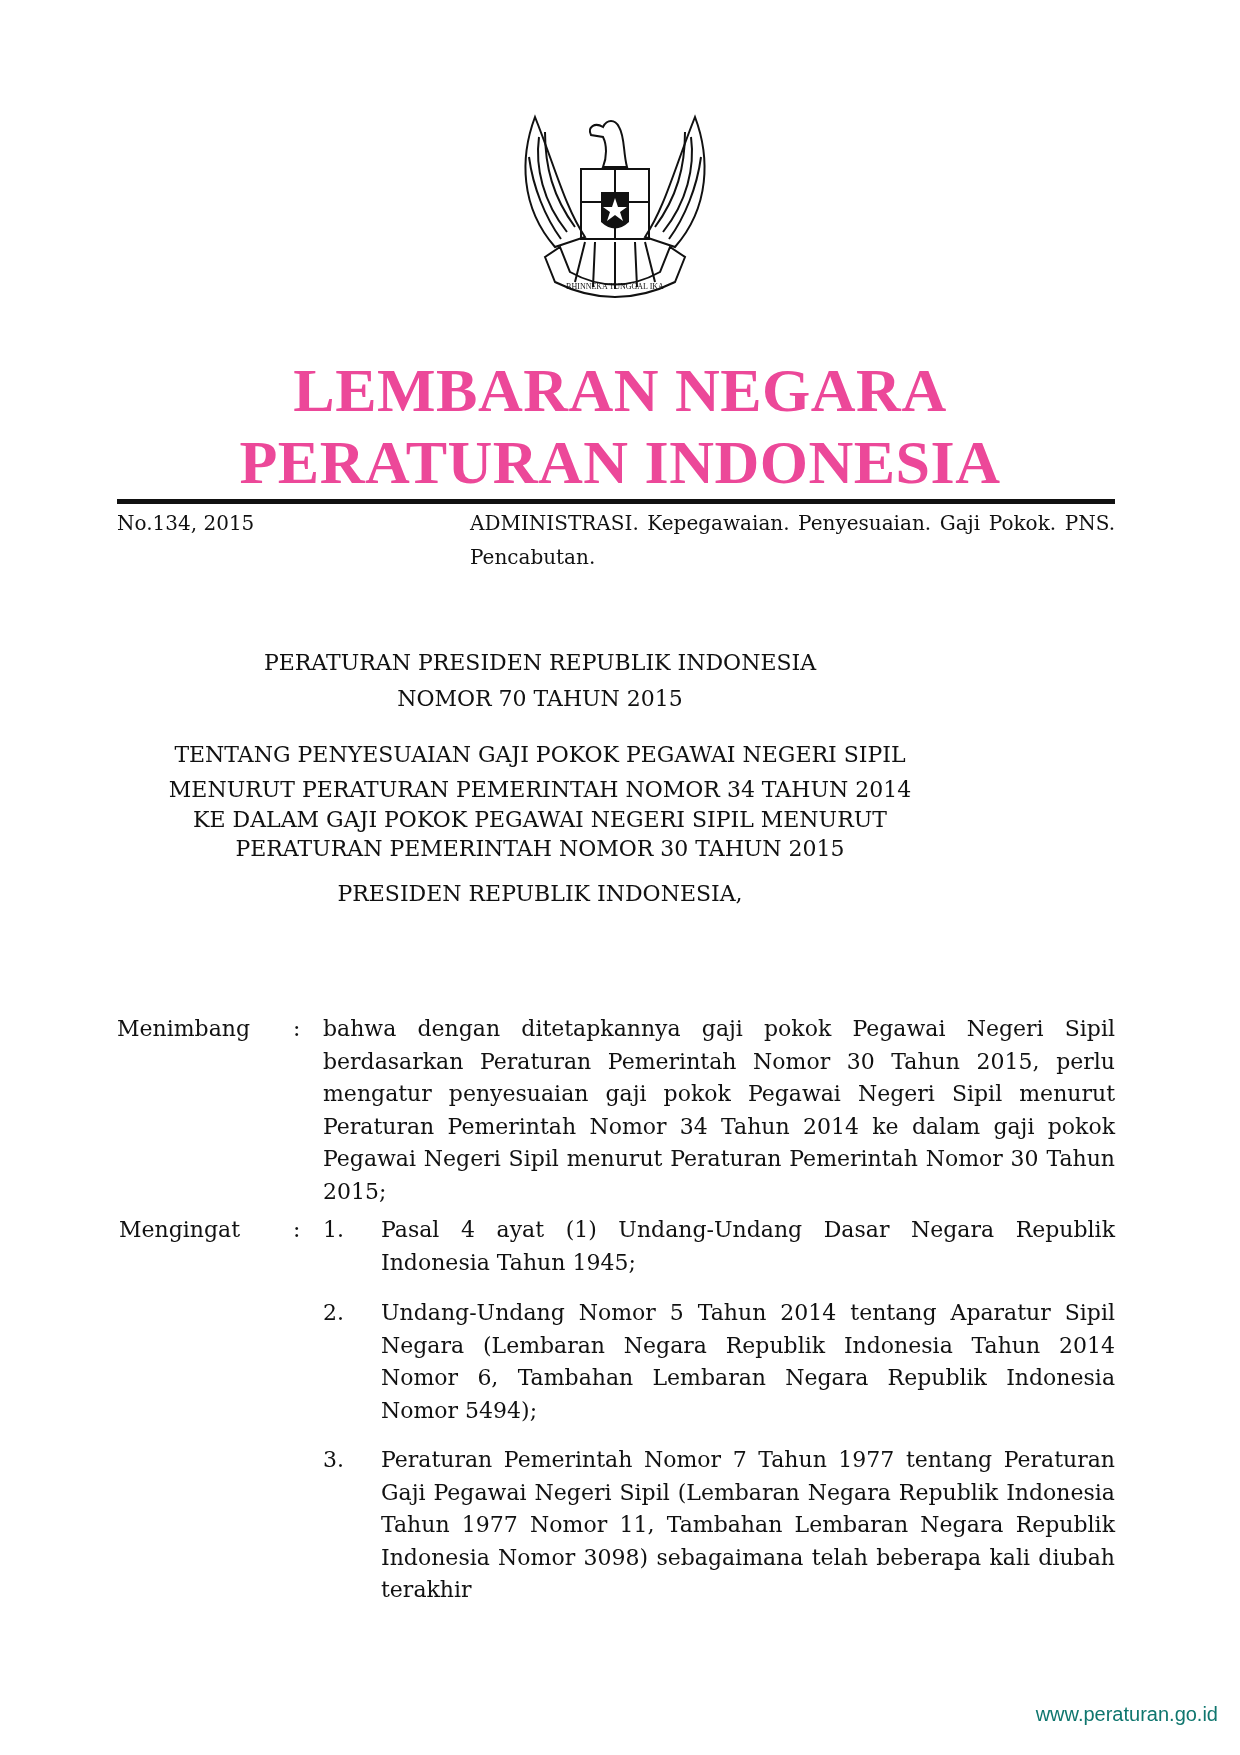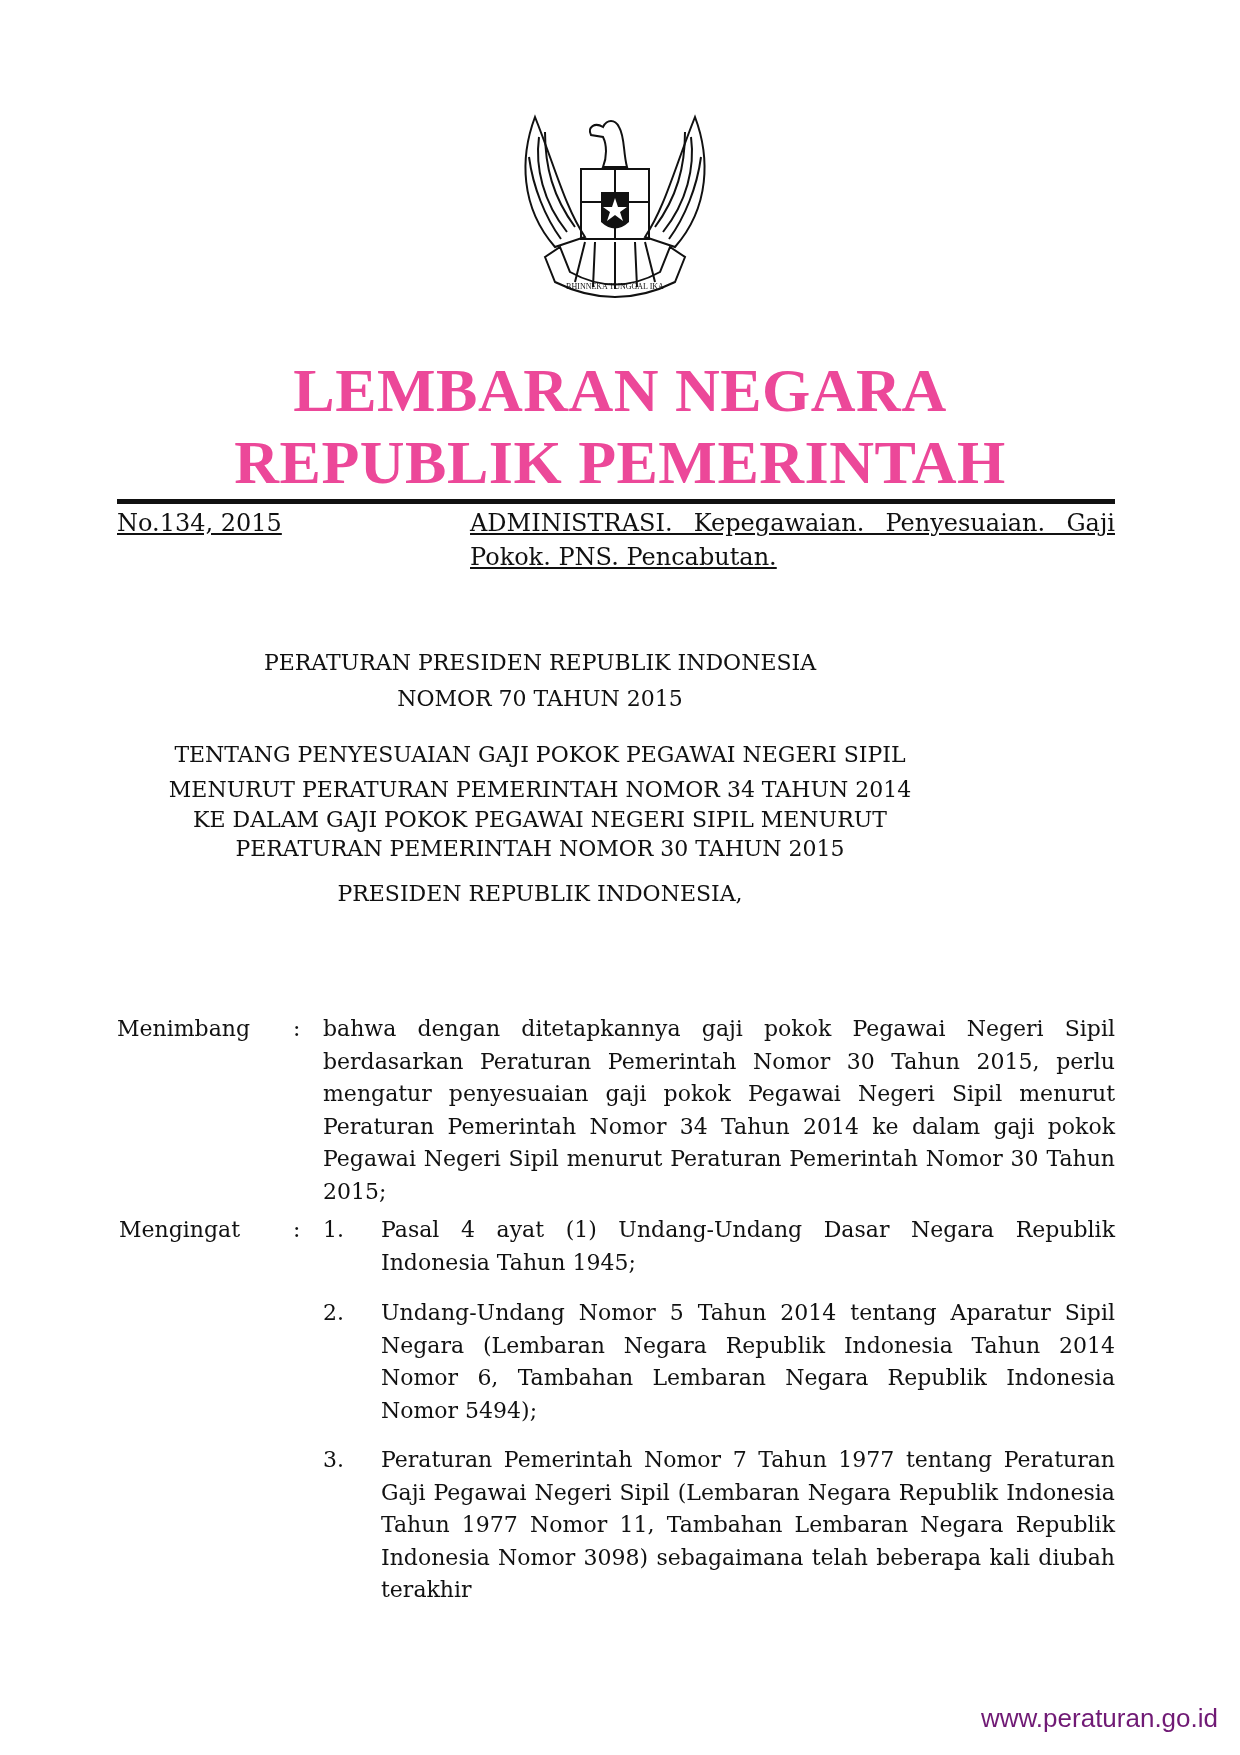--- a/index.html
+++ b/index.html
@@ -9,37 +9,37 @@
     }
     .emblem { position: absolute; left: 515px; top: 97px; width: 200px; height: 210px; }
     .masthead {
       position: absolute; left: 0; width: 1240px; text-align: center;
       font-family: "Liberation Serif", serif; font-weight: bold; font-size: 62px;
       letter-spacing: 0.5px; color: #ec4899;
     }
     .mh1 { top: 355px; }
     .mh2 { top: 427px; }
     .rule { position: absolute; left: 117px; width: 998px; height: 5px; background: #111; top: 499px; }
-    .meta { position: absolute; top: 506px; font-size: 24px; line-height: 34px; text-decoration: underline; }
+    .meta { position: absolute; top: 506px; font-size: 20px; line-height: 34px; }
     .meta-no { left: 117px; }
     .meta-subj { left: 470px; width: 645px; text-align: justify; }
     .center-block { position: absolute; left: 0; width: 1080px; text-align: center; font-size: 22px; }
     .cb1 { top: 645px; line-height: 36px; }
     .cb2 { top: 720px; line-height: 32px; }
     .cb3 { top: 873px; line-height: 36px; }
     .row { position: absolute; font-size: 22px; line-height: 32.5px; }
     .label { left: 117px; top: 0; }
     .colon { position: absolute; left: 293px; }
     .body-text { position: absolute; left: 323px; width: 792px; text-align: justify; text-align-last: left; }
     .num { position: absolute; left: 323px; }
     .item-text { position: absolute; left: 381px; width: 734px; text-align: justify; text-align-last: left; }
     .just-all { text-align-last: justify; }
     .footer {
       position: absolute; right: 22px; top: 1703px;
-      font-family: "Liberation Sans", sans-serif; font-size: 26px; color: #701a75;
+      font-family: "Liberation Sans", sans-serif; font-size: 20px; color: #0f766e;
     }
   </style>
 </head>
 <body>
 
 <div class="emblem">
   <svg width="200" height="210" viewBox="0 0 200 210">
     <g fill="none" stroke="#111" stroke-width="2">
 
       <path d="M20 20 C5 60 5 110 40 150 L70 140 C50 110 40 70 20 20 Z"></path>
@@ -62,21 +62,21 @@
 
       <path d="M30 160 L45 150 L55 175 Q100 200 145 175 L155 150 L170 160 L160 185 Q100 215 40 185 Z"></path>
     </g>
     <path d="M86 95 L114 95 L114 125 Q100 138 86 125 Z" fill="#111"></path>
     <polygon points="100,101 103,110 112,110 105,115 108,124 100,118 92,124 95,115 88,110 97,110" fill="#fff"></polygon>
     <text x="100" y="192" text-anchor="middle" font-family="Liberation Serif, serif" font-size="8" fill="#111">BHINNEKA TUNGGAL IKA</text>
   </svg>
 </div>
 
 <div class="masthead mh1">LEMBARAN NEGARA</div>
-<div class="masthead mh2">REPUBLIK PEMERINTAH</div>
+<div class="masthead mh2">PERATURAN INDONESIA</div>
 <div class="rule"></div>
 
 <div class="meta meta-no">No.134, 2015</div>
 <div class="meta meta-subj">ADMINISTRASI. Kepegawaian. Penyesuaian. Gaji Pokok. PNS. Pencabutan.</div>
 
 <div class="center-block cb1">
   <div>PERATURAN PRESIDEN REPUBLIK INDONESIA</div>
   <div>NOMOR 70 TAHUN 2015</div>
 </div>
 <div class="center-block cb2" style="top:716px;margin-top:20px;">

